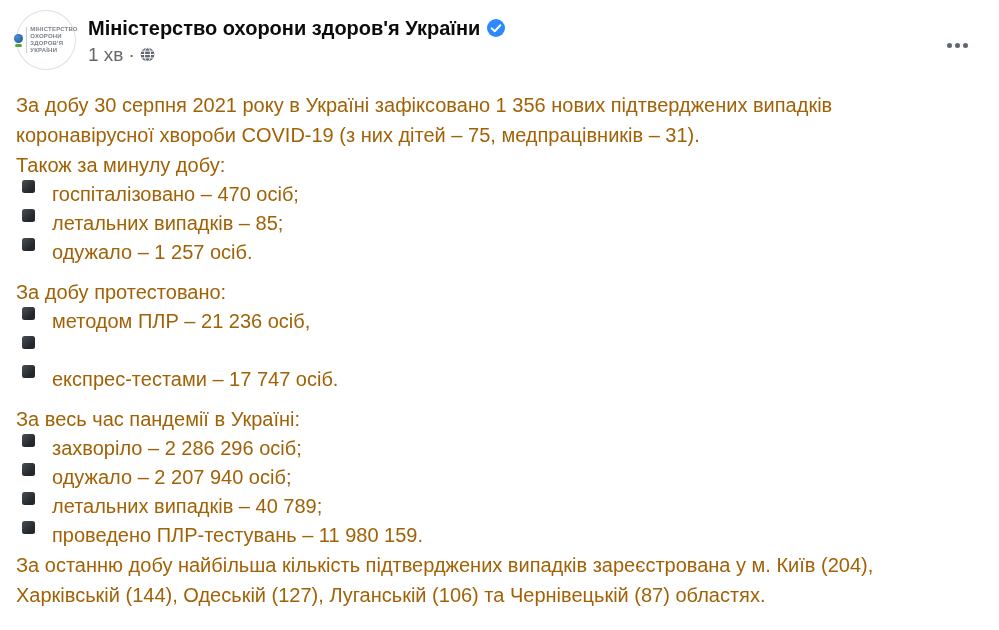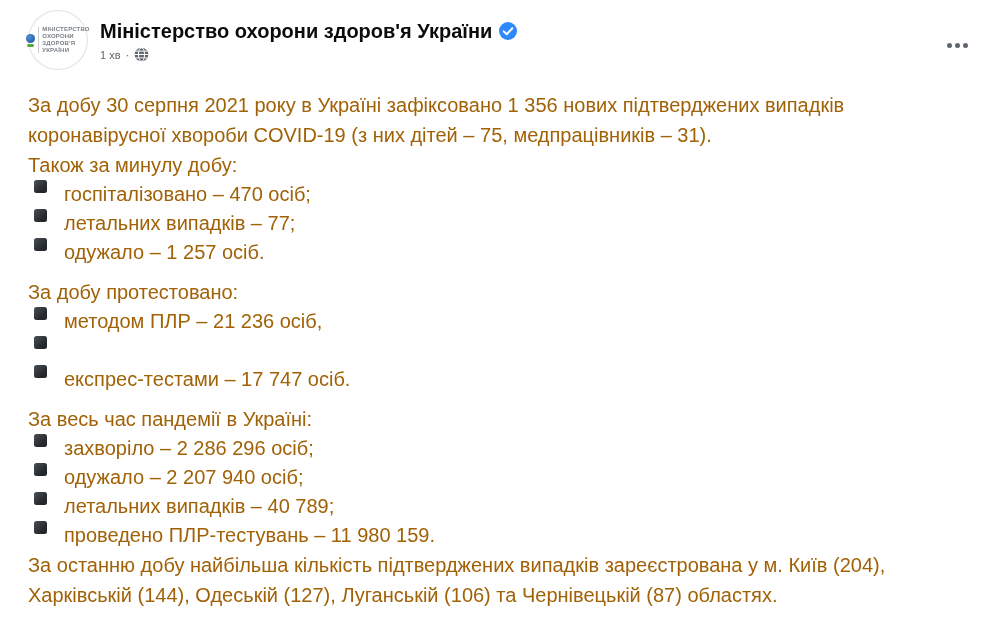--- a/index.html
+++ b/index.html
@@ -3,21 +3,21 @@
 <meta charset="utf-8">
 <style>
   * { box-sizing: border-box; margin: 0; padding: 0; }
   html, body { background: #ffffff; }
   body {
     width: 999px; height: 630px; overflow: hidden;
     font-family: "Liberation Sans", "DejaVu Sans", sans-serif;
     color: #3d4045;
     position: relative;
   }
-  .post { padding: 10px 12px 0 28px; }
+  .post { padding: 10px 12px 0 16px; }
 
   
   .header { display: flex; align-items: center; position: relative; }
   .avatar {
     width: 60px; height: 60px; border-radius: 50%;
     border: 1px solid rgba(0,0,0,.12);
     background: #fff;
     display: flex; align-items: center; justify-content: center;
     flex: none; cursor: pointer;
   }
@@ -33,21 +33,21 @@
     color: #7a8087; letter-spacing: .2px; white-space: nowrap;
   }
   .header-info { margin-left: 12px; }
   .name-row { display: flex; align-items: center; gap: 7px; }
   .page-name {
     font-size: 20px; font-weight: 700; color: #0b0c0e;
     line-height: 26px; cursor: pointer;
   }
   .verified { width: 18px; height: 18px; flex: none; }
   .meta-row { display: flex; align-items: center; gap: 5px; margin-top: 3px;
-              color: #65676b; font-size: 11px; }
+              color: #65676b; font-size: 19px; }
   .meta-row .ts { cursor: pointer; }
   .globe { width: 15px; height: 15px; }
   .menu-btn {
     position: absolute; right: 12px; top: 20px;
     width: 36px; height: 30px; border: none; background: transparent;
     display: flex; align-items: center; justify-content: center; gap: 3px;
     cursor: pointer; border-radius: 6px;
   }
   .menu-btn i { width: 5px; height: 5px; border-radius: 50%; background: #5f6670; }
 
@@ -121,21 +121,21 @@
   <div class="block">
     <div class="sec-heading">Також за минулу добу:</div>
     <div>
 
     <div class="bullet-row">
         <span class="bullet-square"></span>
         <span class="bullet-text">госпіталізовано – 470 осіб;</span>
       </div>
             <div class="bullet-row">
         <span class="bullet-square"></span>
-        <span class="bullet-text">летальних випадків – 77;</span>
+        <span class="bullet-text">летальних випадків – 85;</span>
       </div>
             <div class="bullet-row">
         <span class="bullet-square"></span>
         <span class="bullet-text">одужало – 1 257 осіб.</span>
       </div>
           </div>
   </div>
 
   <div class="block">
     <div class="sec-heading">За добу протестовано:</div>

